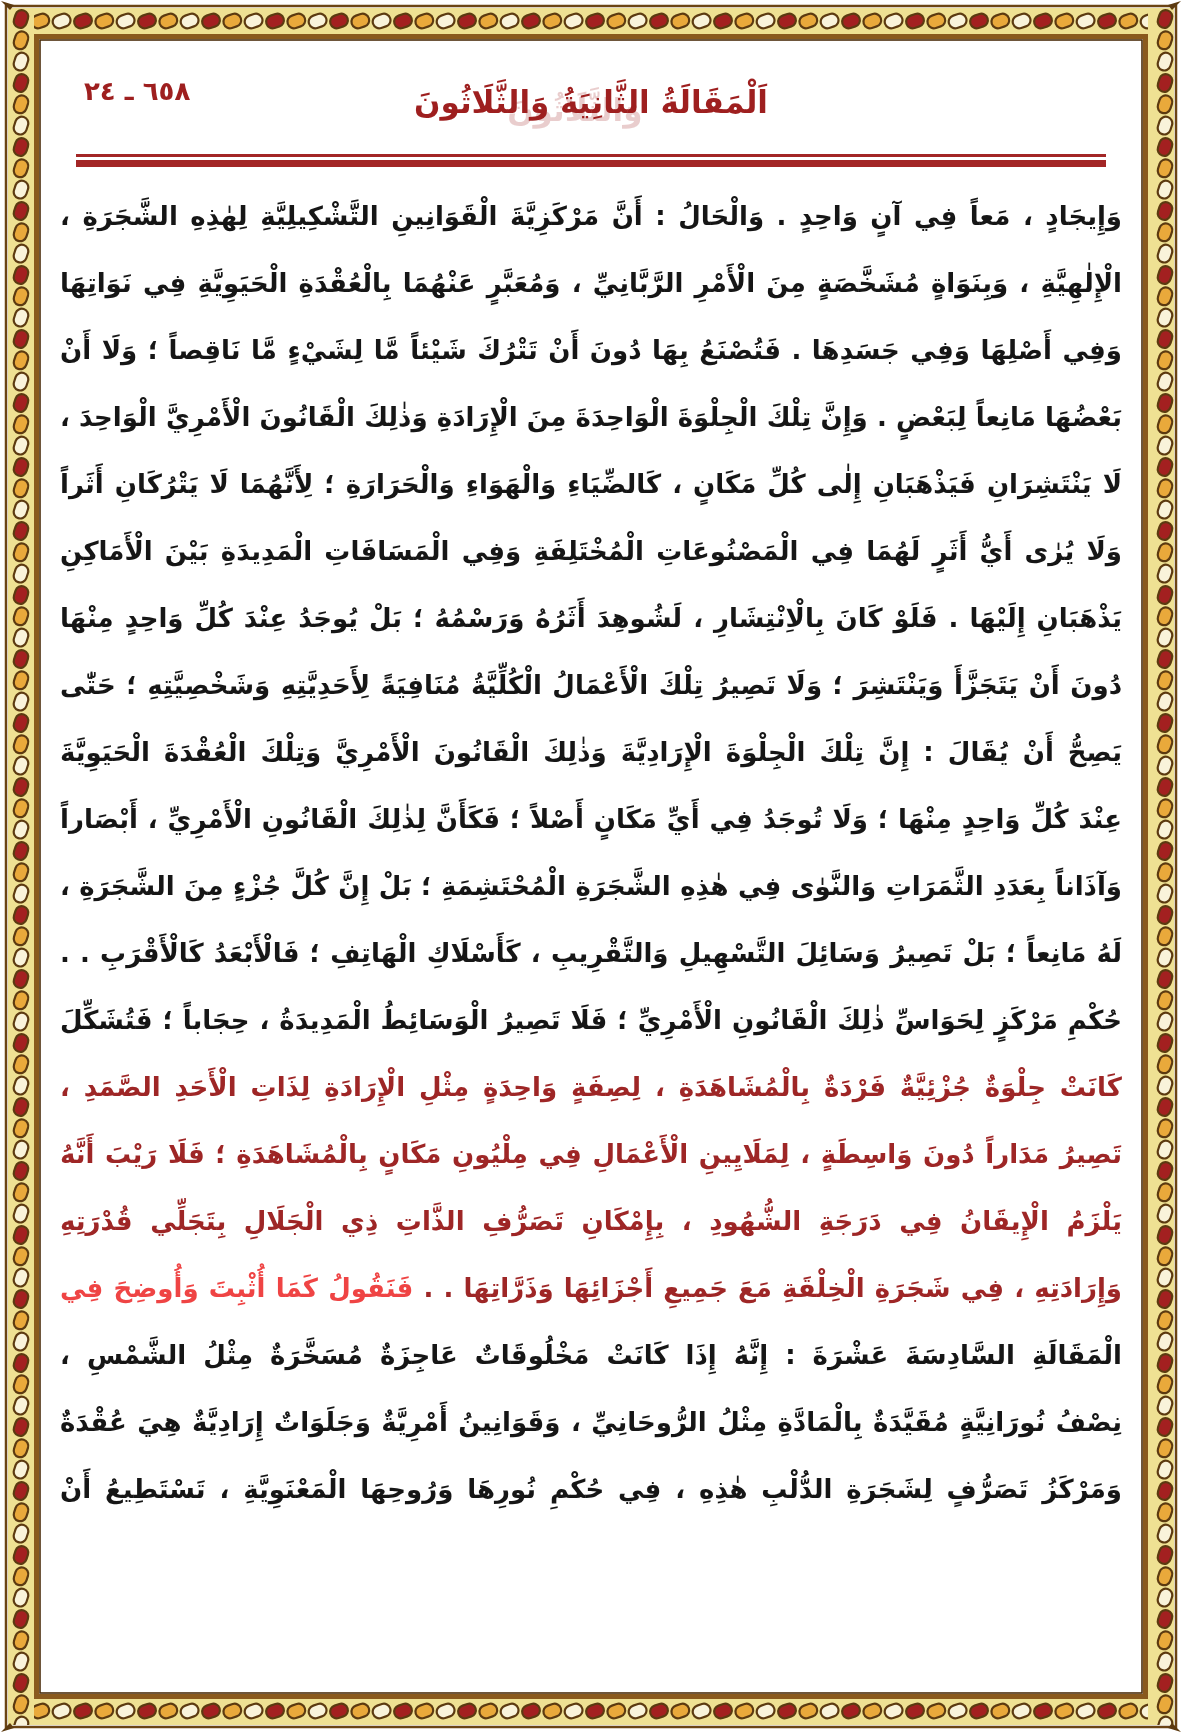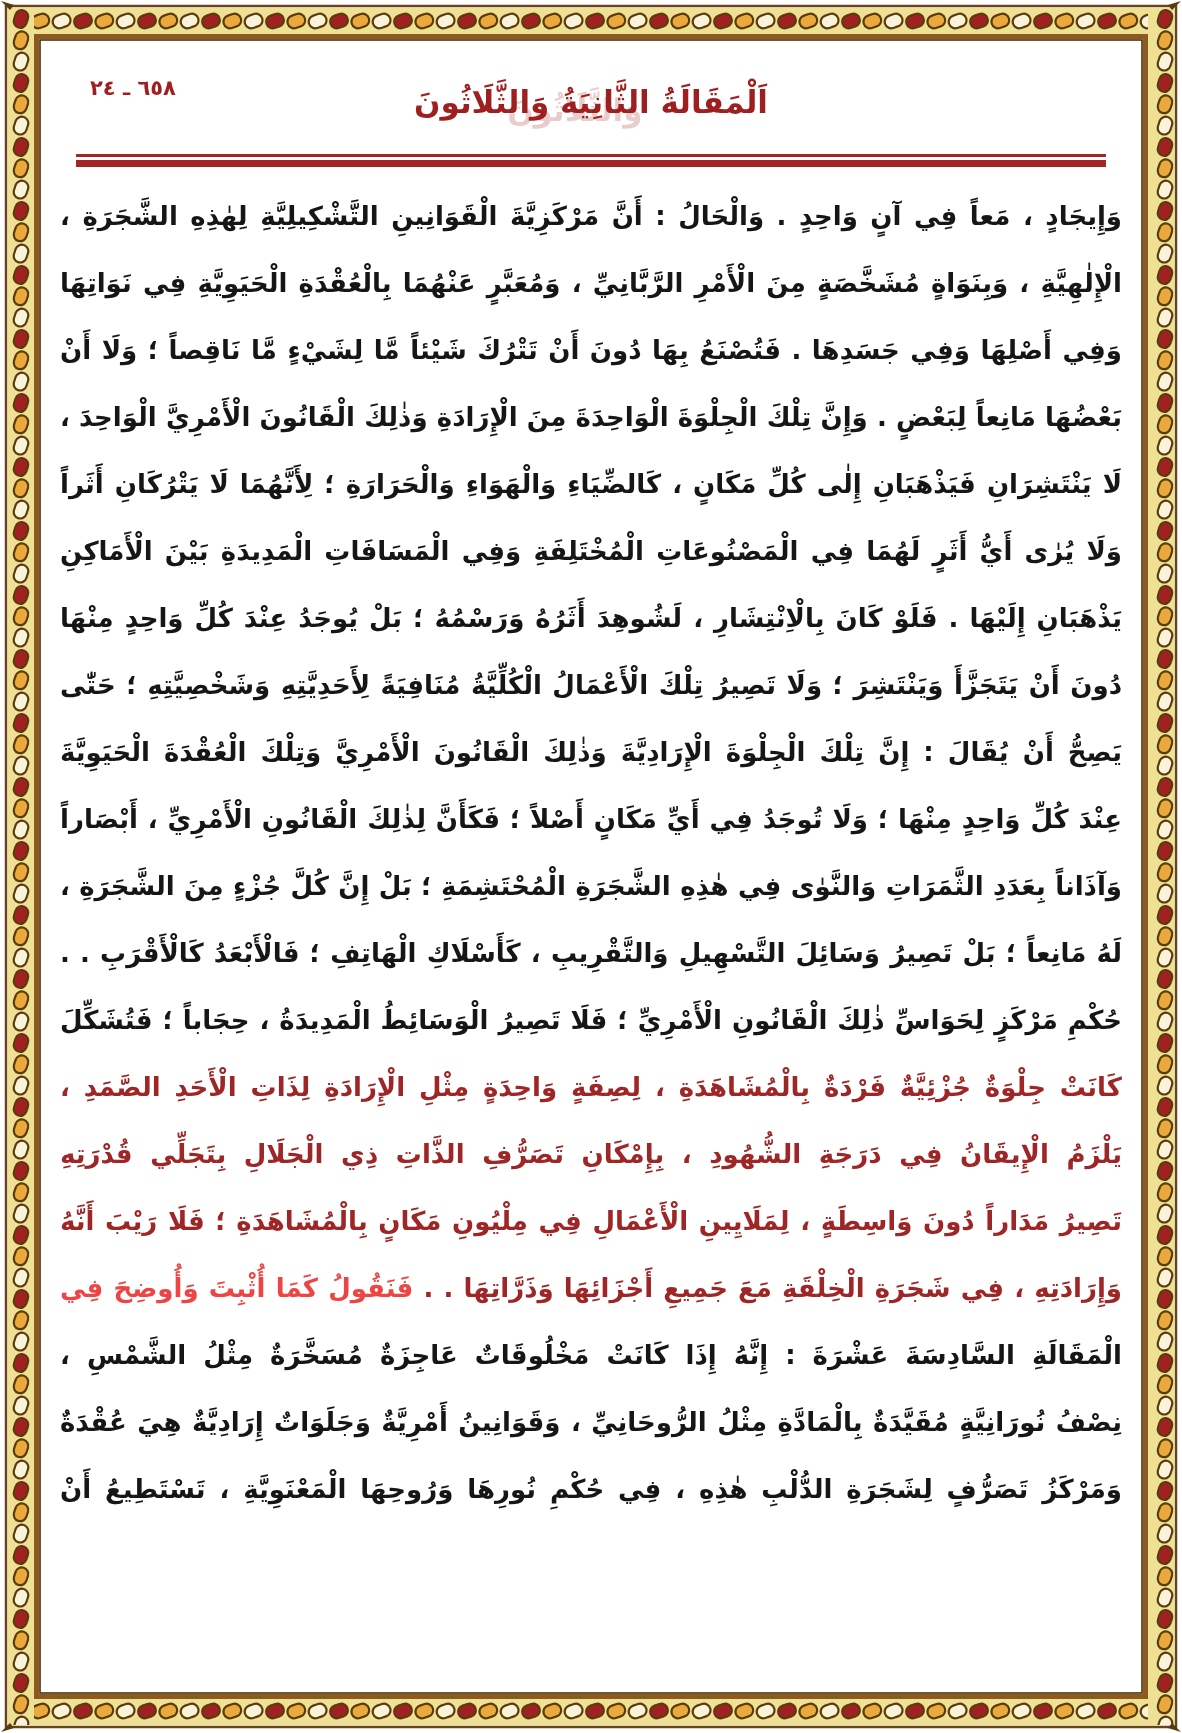--- a/index.html
+++ b/index.html
@@ -13,22 +13,22 @@
     direction: rtl;
   }
   .border-svg { position: absolute; inset: 0; pointer-events: none; }
   .content {
     position: absolute;
     top: 70px; left: 60px; right: 60px;
     direction: rtl;
   }
   .header { position: relative; height: 84px; }
   .page-number {
-    position: absolute; top: 6px; left: 30px;
-    font-size: 21px; font-weight: 700;
+    position: absolute; top: 6px; left: 24px;
+    font-size: 26px; font-weight: 700;
     direction: rtl; unicode-bidi: plaintext; text-align: right;
   }
   .page-title {
     position: absolute; top: 2px; right: 0; left: 0;
     text-align: center;
     font-size: 31px; font-weight: 700; margin-top: 12px;
   }
   .title-ghost {
     position: absolute; top: 22px; left: 50%;
     transform: translateX(-62%);
@@ -113,22 +113,22 @@
         <div class="line"><span style="color: rgb(22, 22, 22);">لَا يَنْتَشِرَانِ فَيَذْهَبَانِ إِلٰى كُلِّ مَكَانٍ ، كَالضِّيَاءِ وَالْهَوَاءِ وَالْحَرَارَةِ ؛ لِأَنَّهُمَا لَا يَتْرُكَانِ أَثَراً أَصْلاً ؛</span></div>
         <div class="line"><span style="color: rgb(22, 22, 22);">وَلَا يُرٰى أَيُّ أَثَرٍ لَهُمَا فِي الْمَصْنُوعَاتِ الْمُخْتَلِفَةِ وَفِي الْمَسَافَاتِ الْمَدِيدَةِ بَيْنَ الْأَمَاكِنِ الَّتِي</span></div>
         <div class="line"><span style="color: rgb(22, 22, 22);">يَذْهَبَانِ إِلَيْهَا . فَلَوْ كَانَ بِالْاِنْتِشَارِ ، لَشُوهِدَ أَثَرُهُ وَرَسْمُهُ ؛ بَلْ يُوجَدُ عِنْدَ كُلِّ وَاحِدٍ مِنْهَا بِالذَّاتِ ،</span></div>
         <div class="line"><span style="color: rgb(22, 22, 22);">دُونَ أَنْ يَتَجَزَّأَ وَيَنْتَشِرَ ؛ وَلَا تَصِيرُ تِلْكَ الْأَعْمَالُ الْكُلِّيَّةُ مُنَافِيَةً لِأَحَدِيَّتِهِ وَشَخْصِيَّتِهِ ؛ حَتّٰى إِنَّهُ</span></div>
         <div class="line"><span style="color: rgb(22, 22, 22);">يَصِحُّ أَنْ يُقَالَ : إِنَّ تِلْكَ الْجِلْوَةَ الْإِرَادِيَّةَ وَذٰلِكَ الْقَانُونَ الْأَمْرِيَّ وَتِلْكَ الْعُقْدَةَ الْحَيَوِيَّةَ تُوجَدُ</span></div>
         <div class="line"><span style="color: rgb(22, 22, 22);">عِنْدَ كُلِّ وَاحِدٍ مِنْهَا ؛ وَلَا تُوجَدُ فِي أَيِّ مَكَانٍ أَصْلاً ؛ فَكَأَنَّ لِذٰلِكَ الْقَانُونِ الْأَمْرِيِّ ، أَبْصَاراً</span></div>
         <div class="line"><span style="color: rgb(22, 22, 22);">وَآذَاناً بِعَدَدِ الثَّمَرَاتِ وَالنَّوٰى فِي هٰذِهِ الشَّجَرَةِ الْمُحْتَشِمَةِ ؛ بَلْ إِنَّ كُلَّ جُزْءٍ مِنَ الشَّجَرَةِ ، فِي</span></div>
         <div class="line"><span style="color: rgb(22, 22, 22);">لَهُ مَانِعاً ؛ بَلْ تَصِيرُ وَسَائِلَ التَّسْهِيلِ وَالتَّقْرِيبِ ، كَأَسْلَاكِ الْهَاتِفِ ؛ فَالْأَبْعَدُ كَالْأَقْرَبِ . .</span> </div>
         <div class="line"><span style="color: rgb(22, 22, 22);">حُكْمِ مَرْكَزٍ لِحَوَاسِّ ذٰلِكَ الْقَانُونِ الْأَمْرِيِّ ؛ فَلَا تَصِيرُ الْوَسَائِطُ الْمَدِيدَةُ ، حِجَاباً ؛ فَتُشَكِّلَ</span></div>
         <div class="line"><span style="color: rgb(158, 38, 38); margin-top: 12px;">كَانَتْ جِلْوَةٌ جُزْئِيَّةٌ فَرْدَةٌ بِالْمُشَاهَدَةِ ، لِصِفَةٍ وَاحِدَةٍ مِثْلِ الْإِرَادَةِ لِذَاتِ الْأَحَدِ الصَّمَدِ ،</span></div>
+        <div class="line"><span style="color: rgb(158, 38, 38);">تَصِيرُ مَدَاراً دُونَ وَاسِطَةٍ ، لِمَلَايِينِ الْأَعْمَالِ فِي مِلْيُونِ مَكَانٍ بِالْمُشَاهَدَةِ ؛ فَلَا رَيْبَ أَنَّهُ</span></div>
         <div class="line"><span style="color: rgb(158, 38, 38);">يَلْزَمُ الْإِيقَانُ فِي دَرَجَةِ الشُّهُودِ ، بِإِمْكَانِ تَصَرُّفِ الذَّاتِ ذِي الْجَلَالِ بِتَجَلِّي قُدْرَتِهِ</span></div>
-        <div class="line"><span style="color: rgb(158, 38, 38);">تَصِيرُ مَدَاراً دُونَ وَاسِطَةٍ ، لِمَلَايِينِ الْأَعْمَالِ فِي مِلْيُونِ مَكَانٍ بِالْمُشَاهَدَةِ ؛ فَلَا رَيْبَ أَنَّهُ</span></div>
         <div class="line"><span style="color: rgb(158, 38, 38);">وَإِرَادَتِهِ ، فِي شَجَرَةِ الْخِلْقَةِ مَعَ جَمِيعِ أَجْزَائِهَا وَذَرَّاتِهَا . .</span> <span style="color: #ef4444;">فَنَقُولُ كَمَا أُثْبِتَ وَأُوضِحَ فِي</span></div>
         <div class="line"><span style="color: rgb(22, 22, 22);">الْمَقَالَةِ السَّادِسَةَ عَشْرَةَ : إِنَّهُ إِذَا كَانَتْ مَخْلُوقَاتٌ عَاجِزَةٌ مُسَخَّرَةٌ مِثْلُ الشَّمْسِ ، وَمَصْنُوعَاتٌ</span></div>
         <div class="line"><span style="color: rgb(22, 22, 22);">نِصْفُ نُورَانِيَّةٍ مُقَيَّدَةٌ بِالْمَادَّةِ مِثْلُ الرُّوحَانِيِّ ، وَقَوَانِينُ أَمْرِيَّةٌ وَجَلَوَاتٌ إِرَادِيَّةٌ هِيَ عُقْدَةٌ حَيَوِيَّةٌ</span></div>
         <div class="line"><span style="color: rgb(22, 22, 22);">وَمَرْكَزُ تَصَرُّفٍ لِشَجَرَةِ الدُّلْبِ هٰذِهِ ، فِي حُكْمِ نُورِهَا وَرُوحِهَا الْمَعْنَوِيَّةِ ، تَسْتَطِيعُ أَنْ تُوجَدَ</span></div>
       </div>
 
   </div>
 </div>
 
 </body></html>

